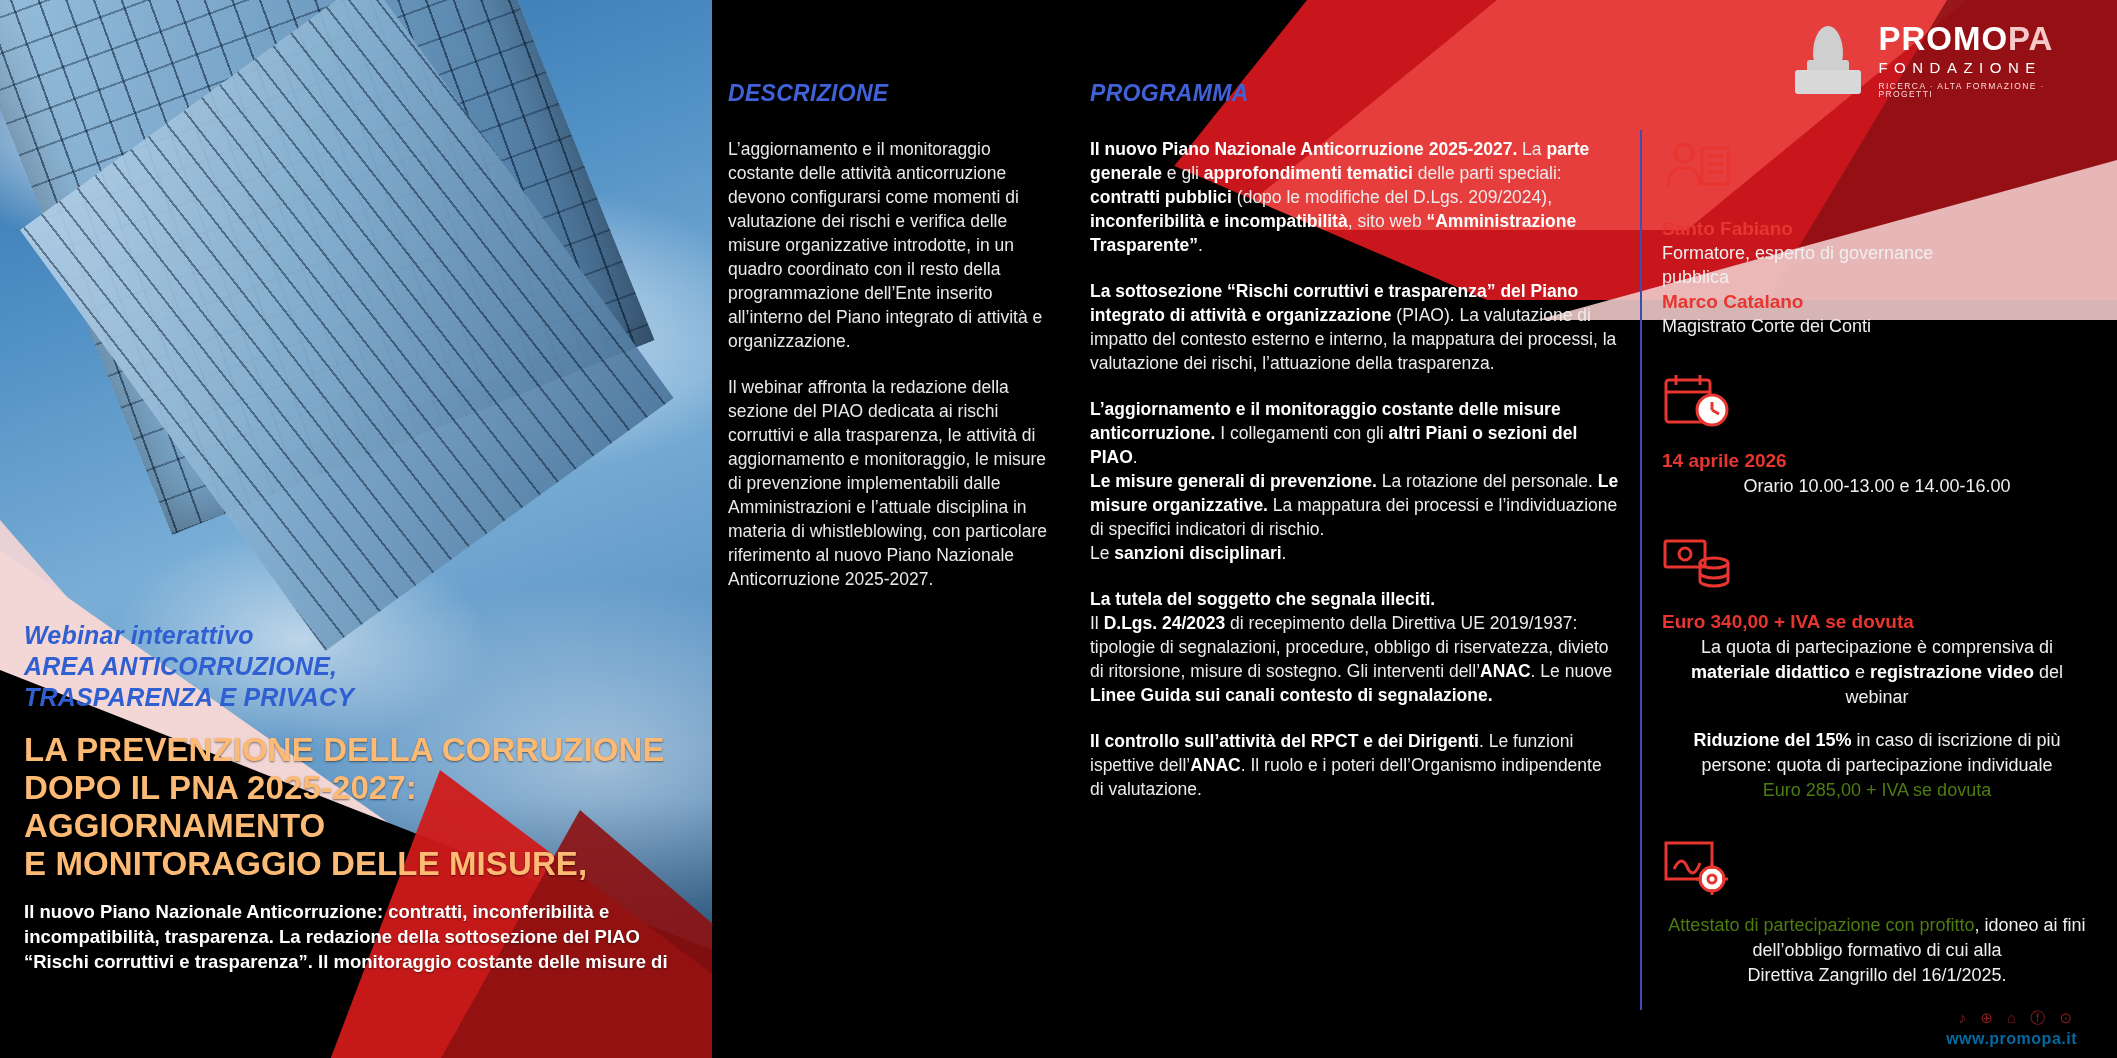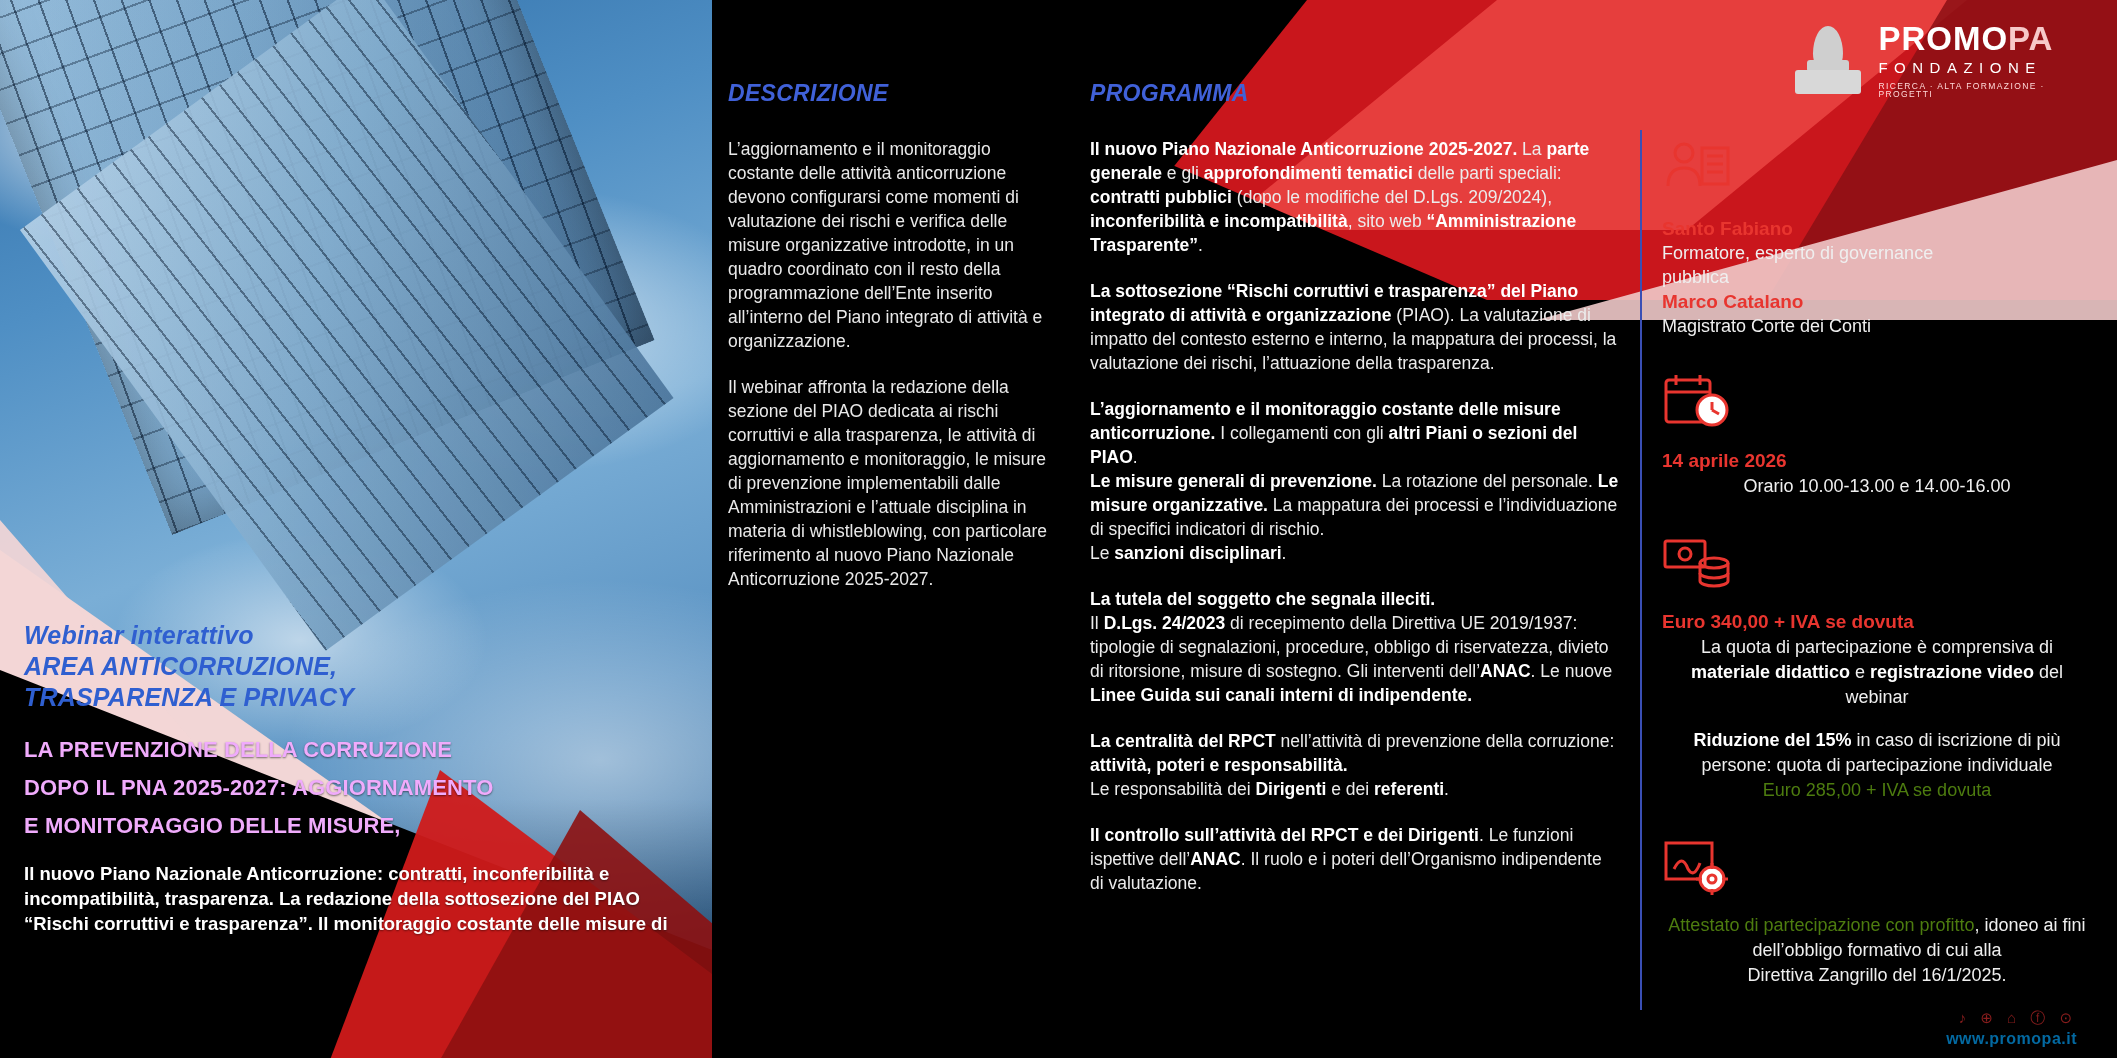--- a/index.html
+++ b/index.html
@@ -100,23 +100,23 @@
     color: #2f5fd0;
     font-style: italic;
     font-weight: 700;
     font-size: 25px;
     line-height: 31px;
     letter-spacing: .2px;
   }
   .webinar-kicker .l2, .webinar-kicker .l3 { display: block; }
   .main-title {
     margin-top: 18px;
-    color: #f0abfc;
+    color: #fdba74;
     font-weight: 700;
-    font-size: 22px;
+    font-size: 33px;
     line-height: 38px;
     letter-spacing: .1px;
     text-shadow: 0 1px 2px rgba(0,0,0,.5);
   }
   .main-title span { display: block; }
   .sub-desc {
     margin-top: 16px;
     color: #ffffff;
     font-weight: 700;
     font-size: 18.5px;
@@ -302,22 +302,21 @@
       <p>Il webinar affronta la redazione della sezione del PIAO dedicata ai rischi corruttivi e alla trasparenza, le attività di aggiornamento e monitoraggio, le misure di prevenzione implementabili dalle Amministrazioni e l’attuale disciplina in materia di whistleblowing, con particolare riferimento al nuovo Piano Nazionale Anticorruzione 2025-2027.</p>
     </div>
   </div>
 
   <div class="col-programma">
     <div class="col-head blue">PROGRAMMA</div>
     <div class="prog-body">
       <p><b>Il nuovo Piano Nazionale Anticorruzione 2025-2027.</b> La <b>parte generale</b> e gli <b>approfondimenti tematici</b> delle parti speciali: <b>contratti pubblici</b> (dopo le modifiche del D.Lgs. 209/2024), <b>inconferibilità e incompatibilità</b>, sito web <b>“Amministrazione Trasparente”</b>.</p>
       <p><b>La sottosezione “Rischi corruttivi e trasparenza” del Piano integrato di attività e organizzazione</b> (PIAO). La valutazione di impatto del contesto esterno e interno, la mappatura dei processi, la valutazione dei rischi, l’attuazione della trasparenza.</p>
       <p><b>L’aggiornamento e il monitoraggio costante delle misure anticorruzione.</b> I collegamenti con gli <b>altri Piani o sezioni del PIAO</b>.<br><b>Le misure generali di prevenzione.</b> La rotazione del personale. <b>Le misure organizzative.</b> La mappatura dei processi e l’individuazione di specifici indicatori di rischio.<br>Le <b>sanzioni disciplinari</b>.</p>
-      <p><b>La tutela del soggetto che segnala illeciti.</b><br>Il <b>D.Lgs. 24/2023</b> di recepimento della Direttiva UE 2019/1937: tipologie di segnalazioni, procedure, obbligo di riservatezza, divieto di ritorsione, misure di sostegno. Gli interventi dell’<b>ANAC</b>. Le nuove <b>Linee Guida sui canali interni di indipendente.</b></p>
-      <p><b>La centralità del RPCT</b> nell’attività di prevenzione della corruzione: <b>attività, poteri e responsabilità.</b><br>Le responsabilità dei <b>Dirigenti</b> e dei <b>referenti</b>.</p>
+      <p><b>La tutela del soggetto che segnala illeciti.</b><br>Il <b>D.Lgs. 24/2023</b> di recepimento della Direttiva UE 2019/1937: tipologie di segnalazioni, procedure, obbligo di riservatezza, divieto di ritorsione, misure di sostegno. Gli interventi dell’<b>ANAC</b>. Le nuove <b>Linee Guida sui canali contesto di segnalazione.</b></p>
       <p><b>Il controllo sull’attività del RPCT e dei Dirigenti</b>. Le funzioni ispettive dell’<b>ANAC</b>. Il ruolo e i poteri dell’Organismo indipendente di valutazione.</p>
     </div>
   </div>
 
   <div class="vline"></div>
 
   <div class="col-info">
 
     <div class="info-block">
       <div class="ico">

